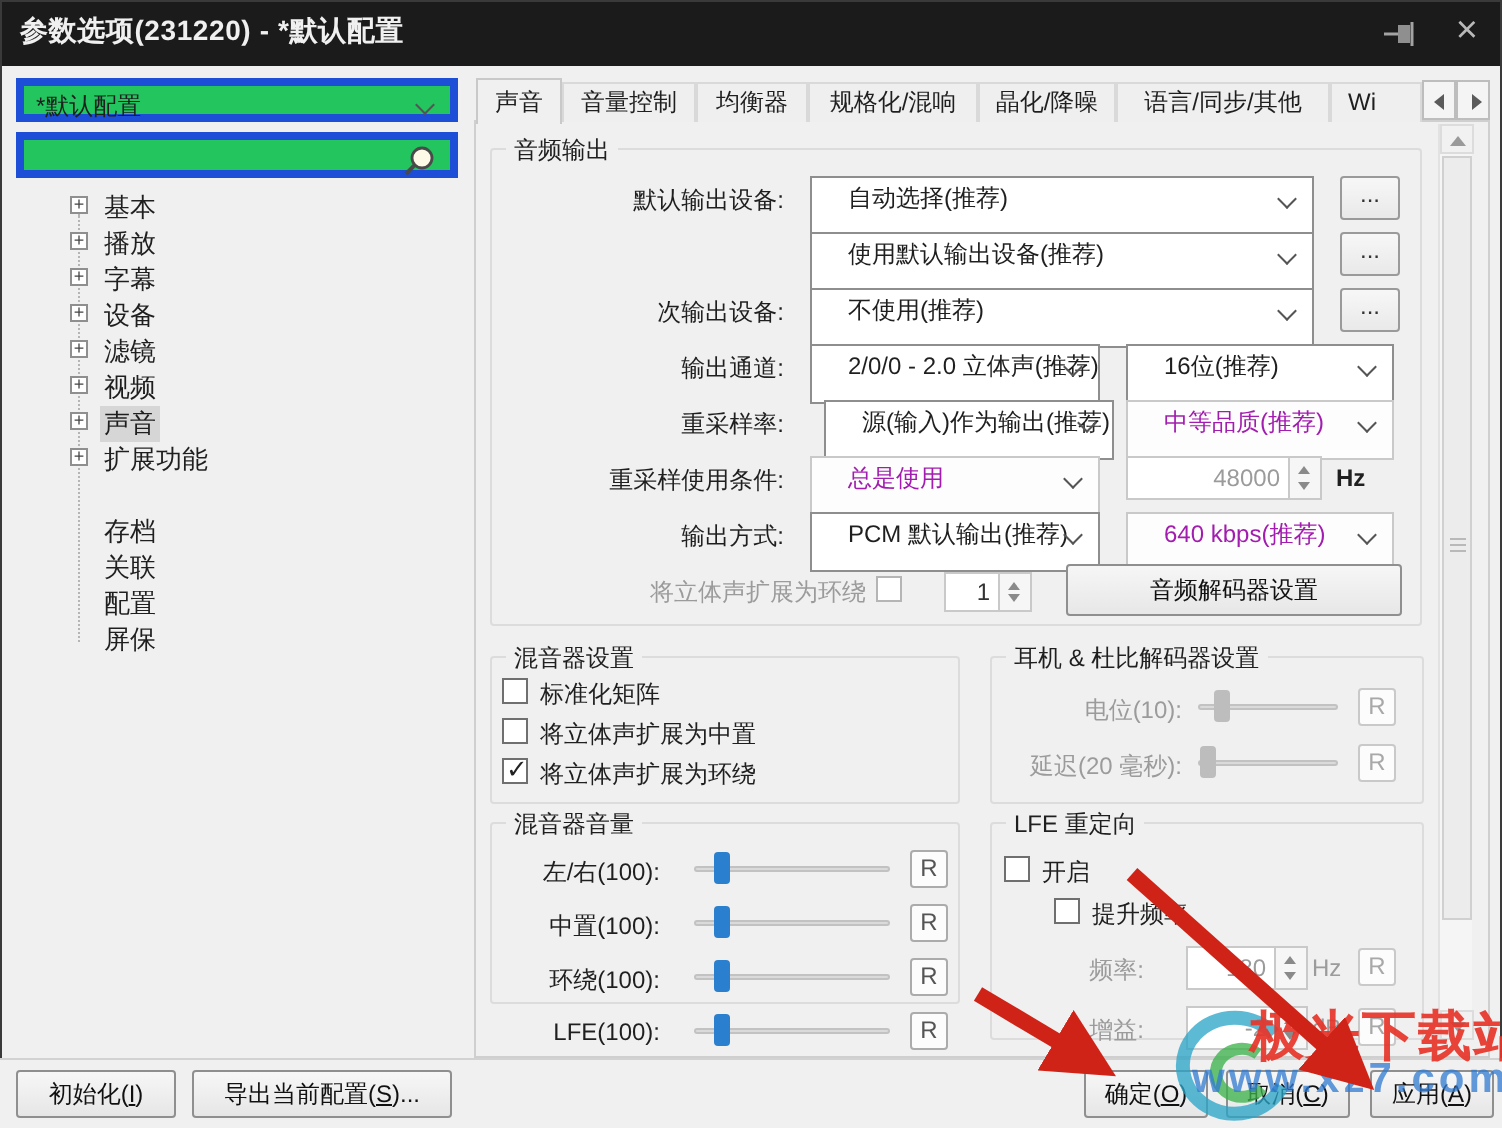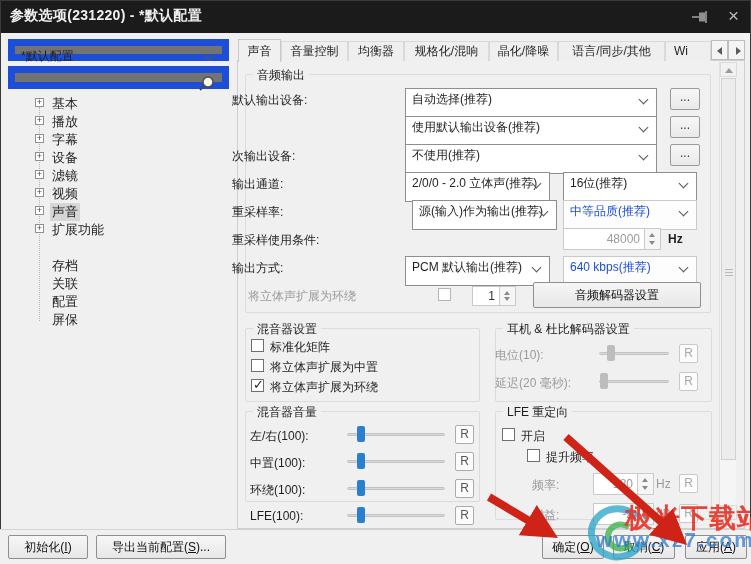--- a/index.html
+++ b/index.html
@@ -9,21 +9,21 @@
        font-size:12px;color:#1f1f1f}
   .frame{position:absolute;inset:0;border:1px solid #3a3a3a;pointer-events:none;z-index:4}
 
   
   .titlebar{position:absolute;left:0;top:0;width:751px;height:33px;background:#1b1b1b;z-index:3}
   .title{position:absolute;left:10px;top:7px;font-size:14px;font-weight:bold;color:#f0f0f0;letter-spacing:.3px}
   .pinicon{position:absolute;right:42px;top:9px;width:18px;height:16px}
   .closeicon{position:absolute;right:12px;top:3px;font-size:19px;color:#b9b9b9;cursor:default;line-height:26px}
 
   
-  .combo,.searchbox{position:absolute;background:#737373;border:7px solid #1d4ed8}
+  .combo,.searchbox{position:absolute;background:#22c55e;border:4px solid #1d4ed8}
   .profile{left:8px;top:39px;width:221px;height:22px;line-height:20px;padding-left:6px}
   .chev{position:absolute;width:7px;height:7px;border-right:1px solid #555;border-bottom:1px solid #555;
         transform:rotate(45deg);right:9px;top:6px}
   .searchbox{left:8px;top:66px;width:221px;height:23px}
   .searchbox input{position:absolute;left:4px;top:1px;width:190px;height:19px;border:none;outline:none;font-size:12px;background:transparent}
   .mag{position:absolute;right:6px;top:2px}
   .tree{position:absolute;left:8px;top:94px;width:224px;height:436px}
   .guide{position:absolute;left:31px;top:13px;height:214px;border-left:1px dotted #b5b5b5}
   .titem{position:absolute;left:0;height:18px;width:220px}
   .expand{position:absolute;left:27px;top:4px;width:9px;height:9px;border:1px solid #8f8f8f;background:#fff;
@@ -37,25 +37,25 @@
   .tab.active{top:39px;height:23px;background:#f0f0f0;line-height:22px;z-index:3;border-color:#c9c9c9}
   .tabscroll{position:absolute;top:40px;width:17px;height:20px;background:#f4f4f4;border:1px solid #bdbdbd;z-index:3}
   .tabscroll .tri{position:absolute;top:6px;width:0;height:0;border-top:4px solid transparent;border-bottom:4px solid transparent}
   .tri-l{left:5px;border-right:5px solid #5a5a5a}
   .tri-r{left:7px;border-left:5px solid #5a5a5a}
 
   
   .page{position:absolute;left:237px;top:60px;width:508px;height:469px;background:#f0f0f0;border:1px solid #cfcfcf}
   .group{position:absolute;border:1px solid #dcdcdc;border-radius:2px}
   .gtitle{position:absolute;top:-8px;left:7px;background:#f0f0f0;padding:0 4px;white-space:nowrap}
-  .flabel{position:absolute;text-align:left;white-space:nowrap}
+  .flabel{position:absolute;text-align:right;white-space:nowrap}
   .fcombo{position:absolute;background:#fff;border:1px solid #8e8e8e;height:30px;line-height:20px;
-          padding-left:6px;overflow:hidden;white-space:nowrap}
+          padding-left:18px;overflow:hidden;white-space:nowrap}
   .fcombo .chev{top:7px}
-  .fcombo.disabled{border-color:#c9c9c9;color:#1d4ed8;background:#fdfdfd}
+  .fcombo.disabled{border-color:#c9c9c9;color:#a21caf;background:#fdfdfd}
   .morebtn{position:absolute;width:30px;height:22px;background:linear-gradient(#f7f7f7,#e9e9e9);
            border:1px solid #9a9a9a;border-radius:2px;text-align:center;line-height:16px;color:#333}
   .numbox{position:absolute;background:#fff;border:1px solid #c9c9c9;color:#9b9b9b;text-align:right;padding-right:4px}
   .spin{position:absolute;width:16px;background:#f6f6f6;border:1px solid #c9c9c9;border-left:none}
   .spin .u{position:absolute;left:4px;top:4px;border-left:3px solid transparent;border-right:3px solid transparent;border-bottom:4px solid #8a8a8a}
   .spin .d{position:absolute;left:4px;bottom:4px;border-left:3px solid transparent;border-right:3px solid transparent;border-top:4px solid #8a8a8a}
   .pushbtn{position:absolute;background:linear-gradient(#f6f6f6,#e7e7e7);border:1px solid #8f8f8f;border-radius:2px;
            text-align:center;font-size:12px;color:#111}
   .check{position:absolute;width:13px;height:13px;background:#fff;border:1px solid #6f6f6f}
   .check .mark{position:absolute;left:1px;top:-3px;font-size:13px;font-weight:bold;color:#222}
@@ -219,20 +219,23 @@
 
   <span class="flabel" style="left:232px;top:204px;width:160px">重采样率:</span>
   <div class="fcombo" style="left:412px;top:200px;width:145px;padding-right:18px">
     <span>源(输入)作为输出(推荐)</span><span class="chev"></span>
   </div>
   <div class="fcombo disabled" style="left:563px;top:200px;width:134px">
     <span>中等品质(推荐)</span><span class="chev"></span>
   </div>
 
   <span class="flabel" style="left:232px;top:232px;width:160px">重采样使用条件:</span>
+  <div class="fcombo disabled" style="left:405px;top:228px;width:145px">
+    <span>总是使用</span><span class="chev"></span>
+  </div>
   <div class="numbox" style="left:563px;top:228px;width:82px;height:22px;line-height:20px">48000</div>
   <div class="spin" style="left:645px;top:228px;height:22px">
       <span class="u"></span>
       <span class="d"></span>
     </div>
   <span class="flabel" style="left:668px;top:232px;width:24px;text-align:left;font-weight:bold">Hz</span>
 
   <span class="flabel" style="left:232px;top:260px;width:160px">输出方式:</span>
   <div class="fcombo" style="left:405px;top:256px;width:145px;padding-right:18px">
     <span>PCM 默认输出(推荐)</span><span class="chev"></span>

